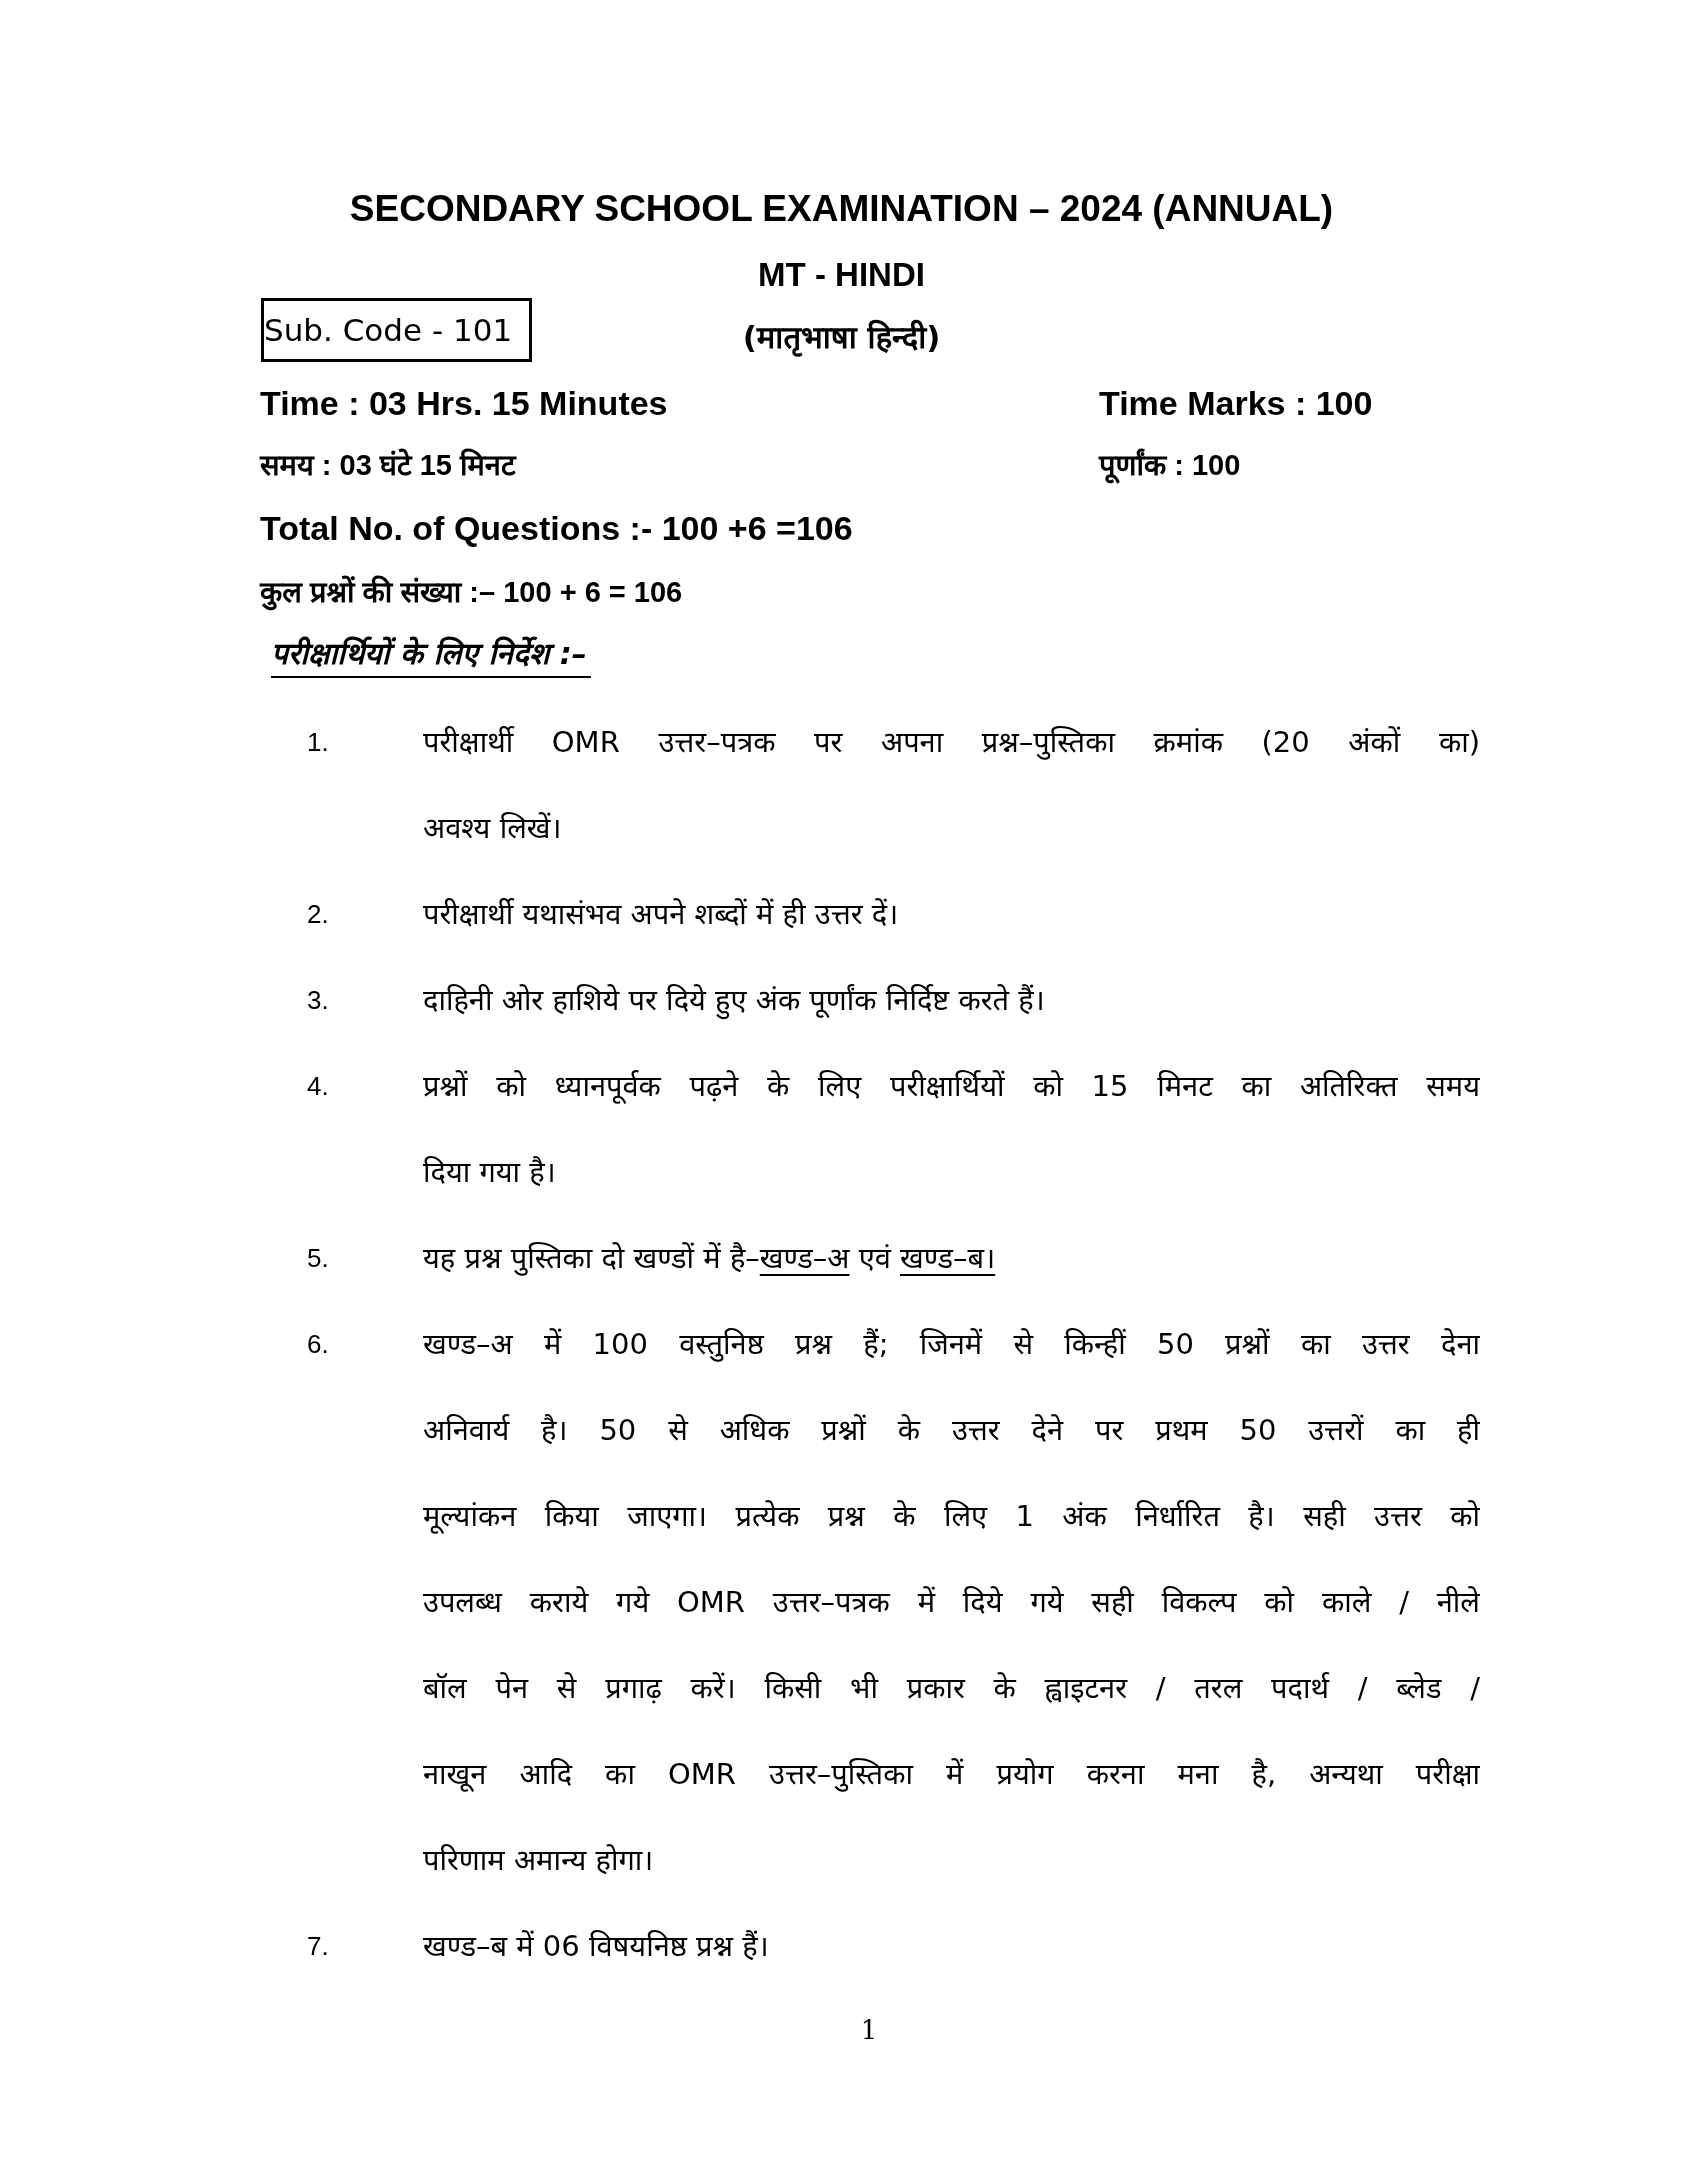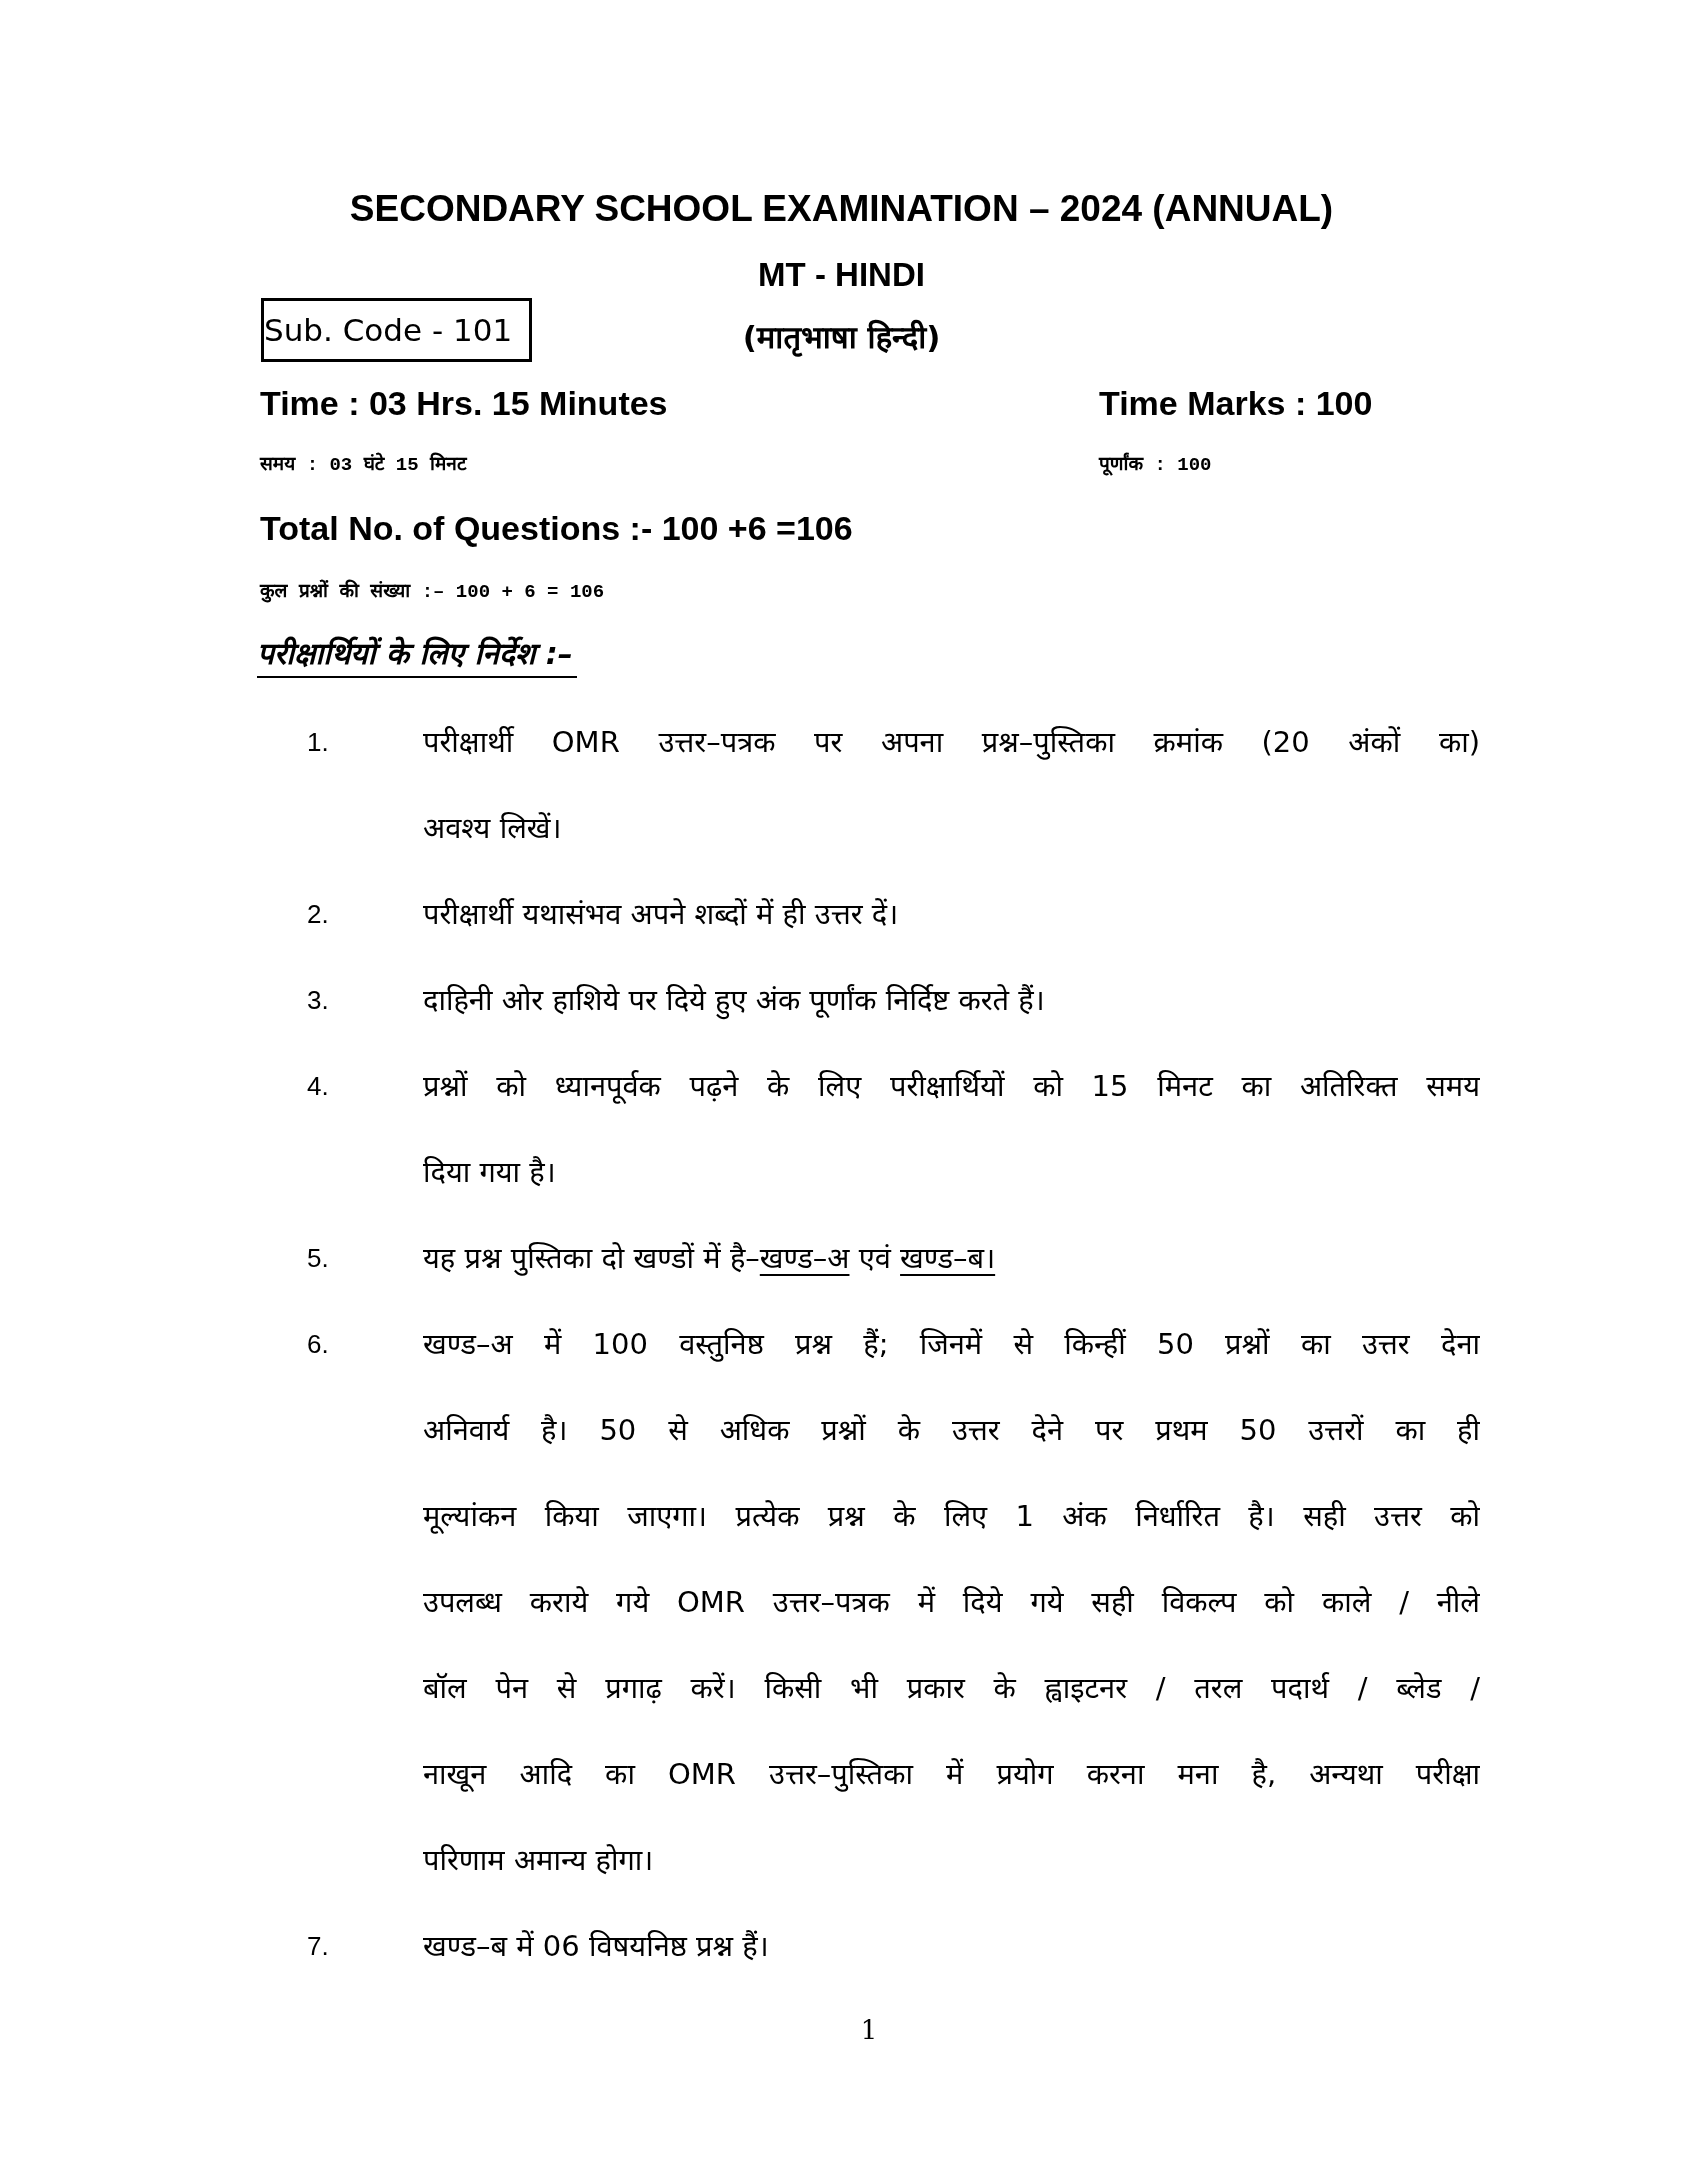--- a/index.html
+++ b/index.html
@@ -57,26 +57,26 @@
     font-family: "DejaVu Sans", sans-serif;
     font-weight: normal;
   }
   .meta-en {
     font-weight: bold;
     font-size: 34px;
     line-height: 44px;
   }
   .meta-hi {
     font-weight: bold;
-    font-size: 19px;
-    line-height: 44px;
-    font-family: Liberation Mono, monospace;
+    font-size: 29px;
+    line-height: 44px;
+    font-family: Liberation Sans, sans-serif;
   }
   .heading {
-    left: 257px; top: 632px;
+    left: 271px; top: 632px;
     font-size: 30px;
     line-height: 44px;
     font-weight: bold;
     font-style: italic;
     font-family: "DejaVu Sans", sans-serif;
     border-bottom: 2px solid #000;
     padding-right: 4px;
   }
 
   .instructions {

